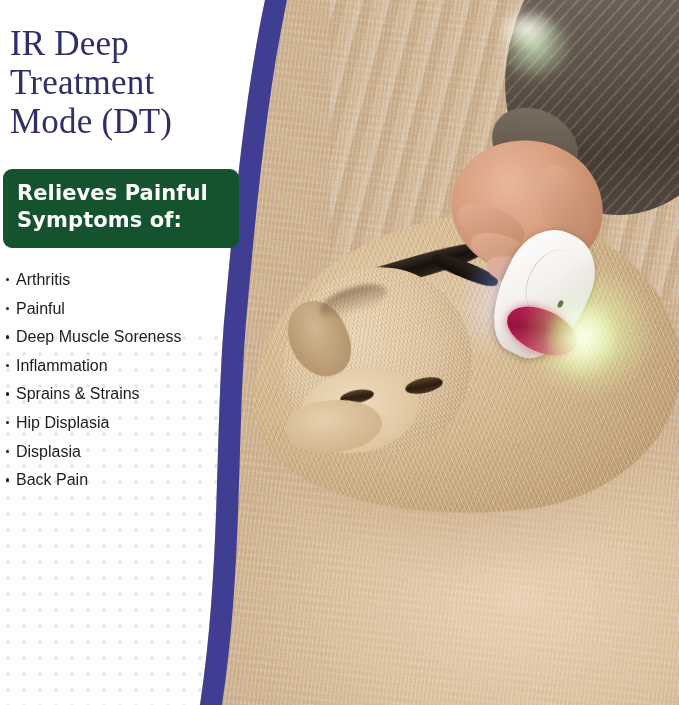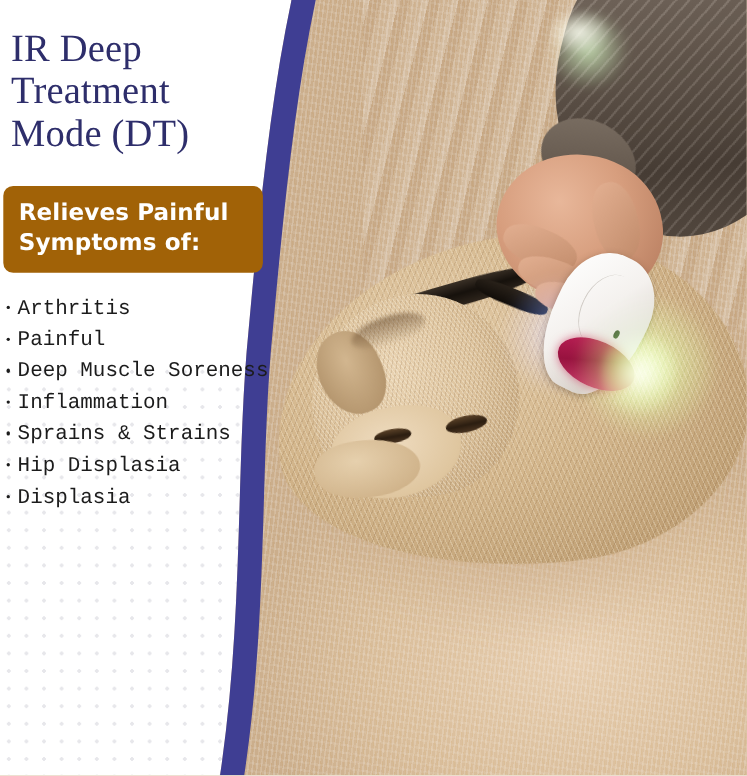--- a/index.html
+++ b/index.html
@@ -271,43 +271,43 @@
     font-size:35px;
     line-height:39px;
     font-weight:400;
     letter-spacing:.2px;
     color:#2e2e6b;
   }
   .badge{
     position:absolute;left:3px;top:169px;
     width:236px;height:79px;
     border-radius:9px;
-    background:#a16207;
+    background:#14532d;
     z-index:6;
     box-sizing:border-box;
     padding:11px 0 0 14px;
   }
   .badge-text{
     font-family:"DejaVu Sans",sans-serif;
     font-size:21px;
     line-height:27px;
     font-weight:700;
     color:#ffffff;
     letter-spacing:.1px;
   }
   .list{
     position:absolute;left:4px;top:272px;
     width:250px;
     z-index:6;
     margin:0;padding:0;list-style:none;
   }
   .list li{
     position:relative;
-    font-family:Liberation Mono, monospace;
-    font-size:19px;
+    font-family:Liberation Sans, sans-serif;
+    font-size:16px;
     line-height:16px;
     color:#1c1c1c;
     padding-left:12px;
     margin-bottom:12.6px;
     white-space:nowrap;
   }
   .list li::before{
     content:"";
     position:absolute;left:2px;top:6px;
     width:3.4px;height:3.4px;
@@ -378,15 +378,16 @@
   </div>
 
   <ul class="list">
       <li>Arthritis</li>
       <li>Painful</li>
       <li>Deep Muscle Soreness</li>
       <li>Inflammation</li>
       <li>Sprains &amp; Strains</li>
       <li>Hip Displasia</li>
       <li>Displasia</li>
+      <li>Back Pain</li>
     </ul>
 
 </div>
 
 </body></html>

